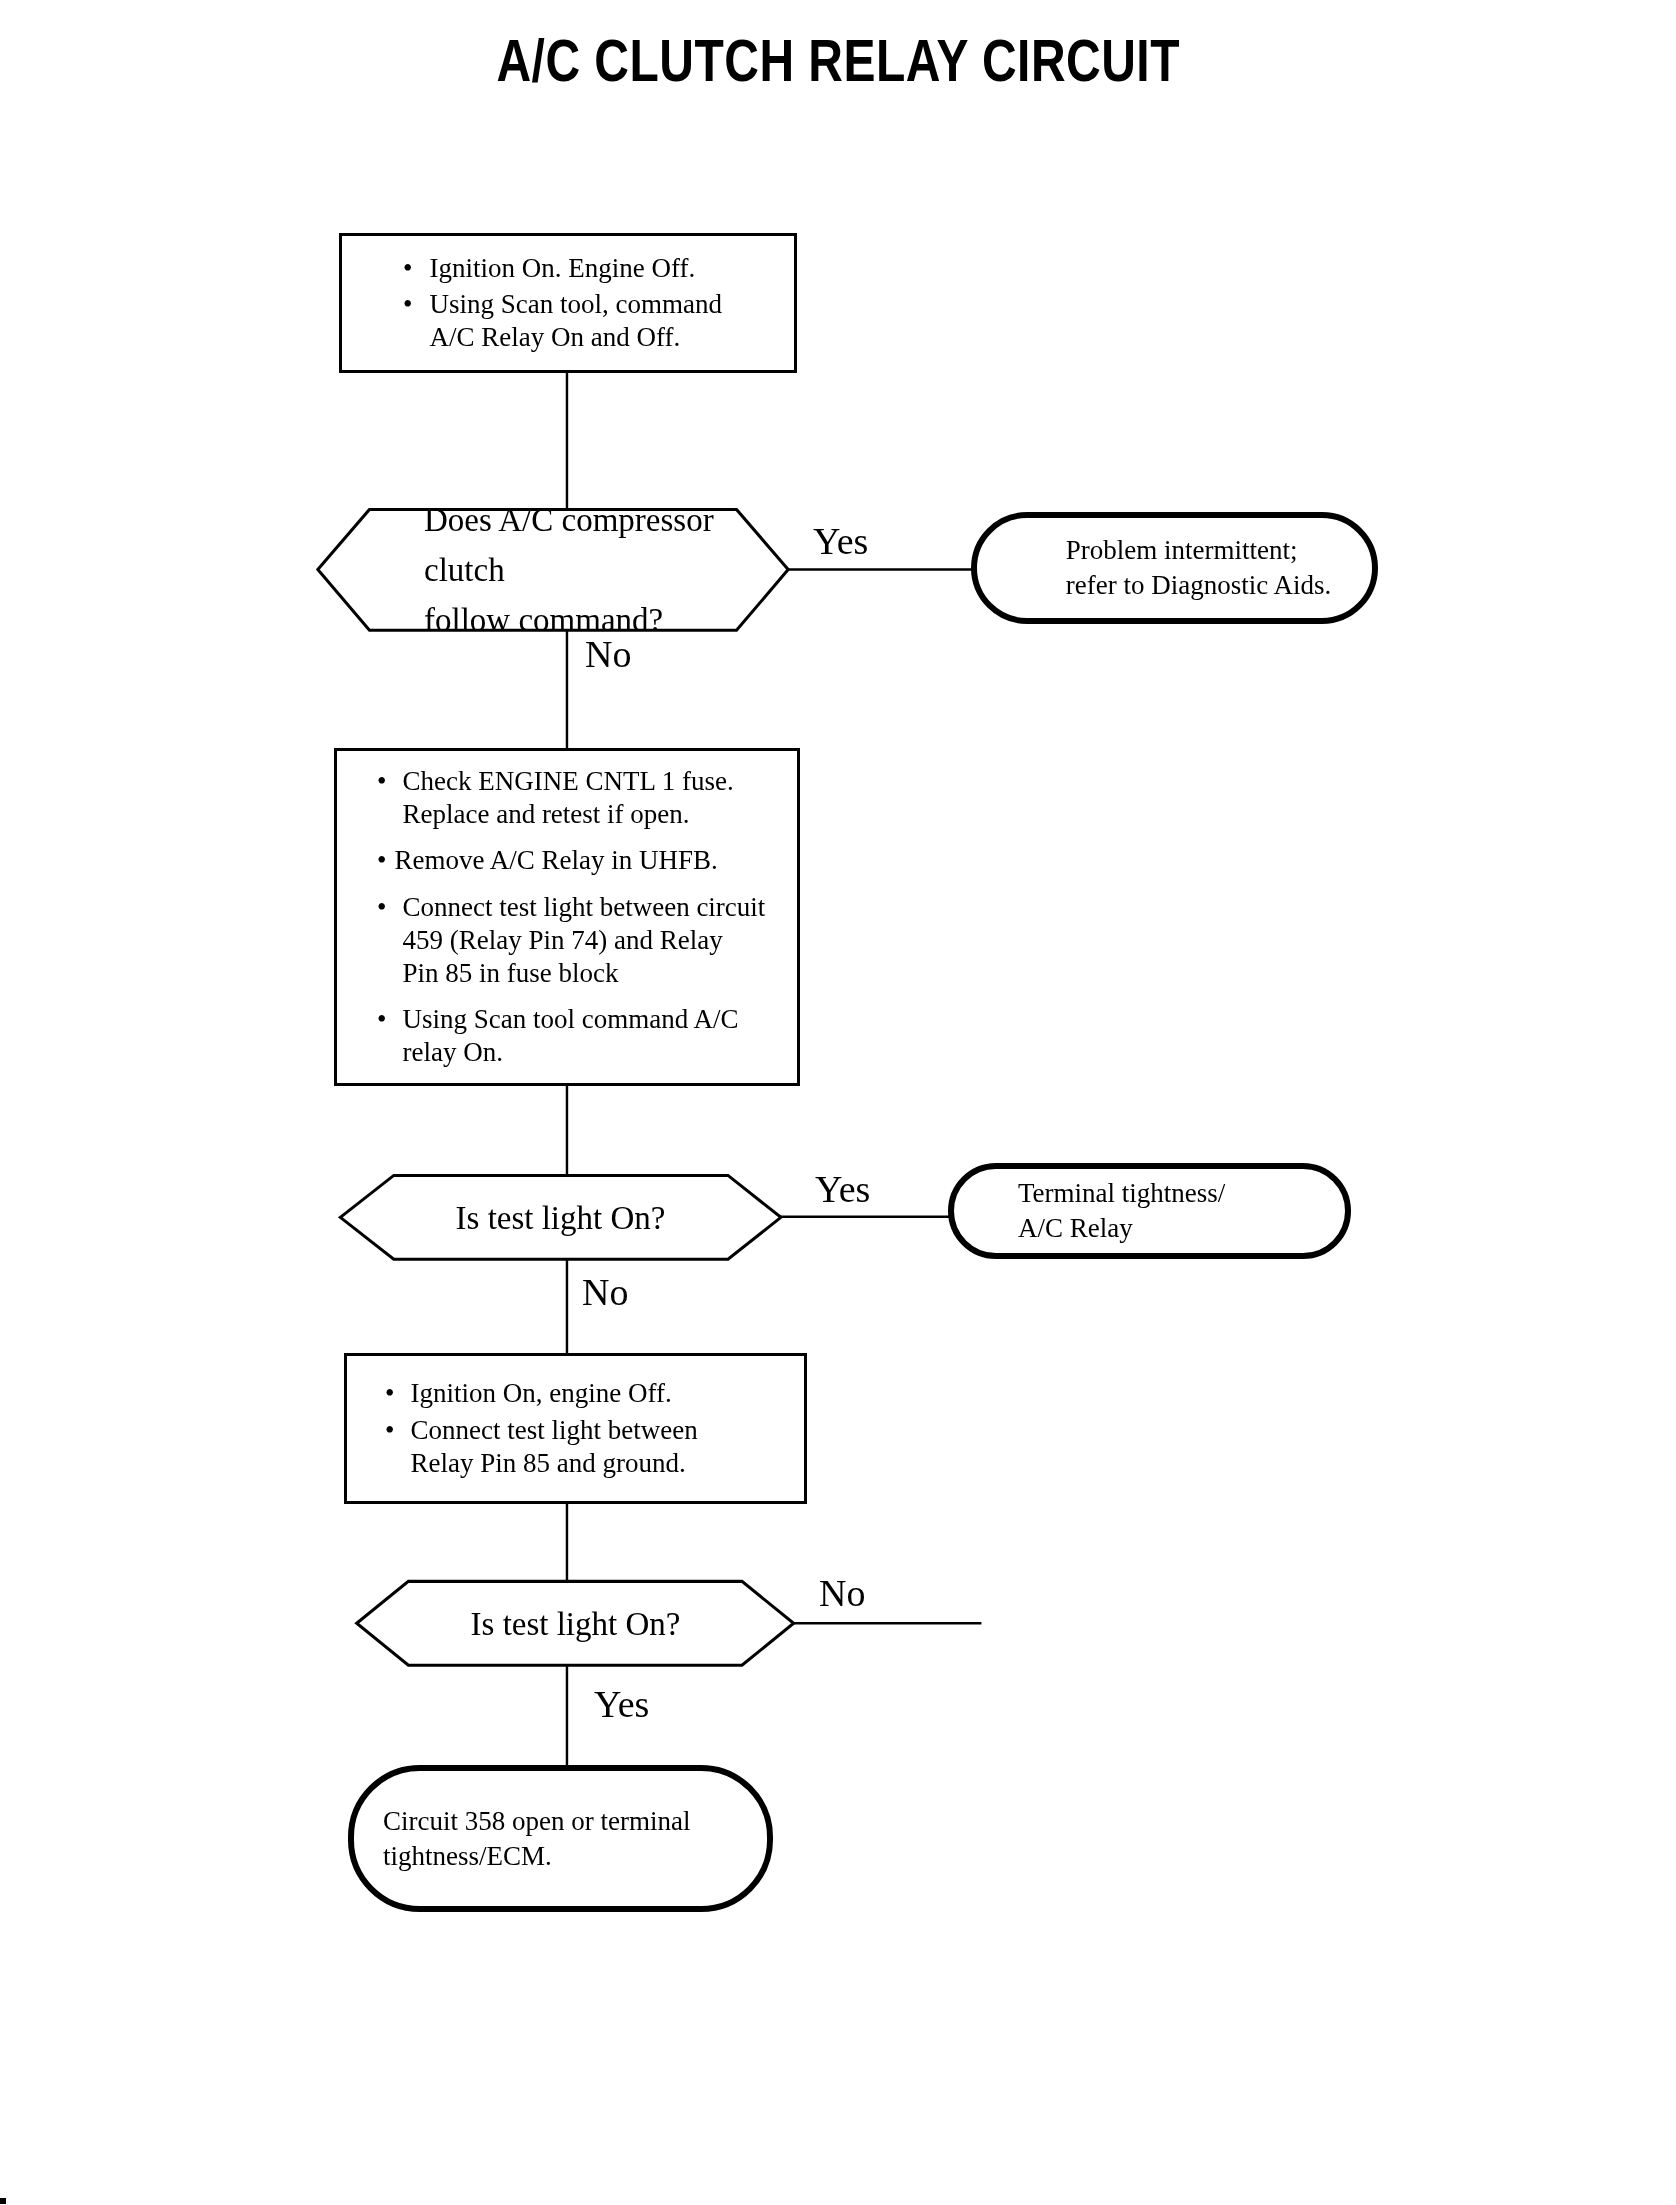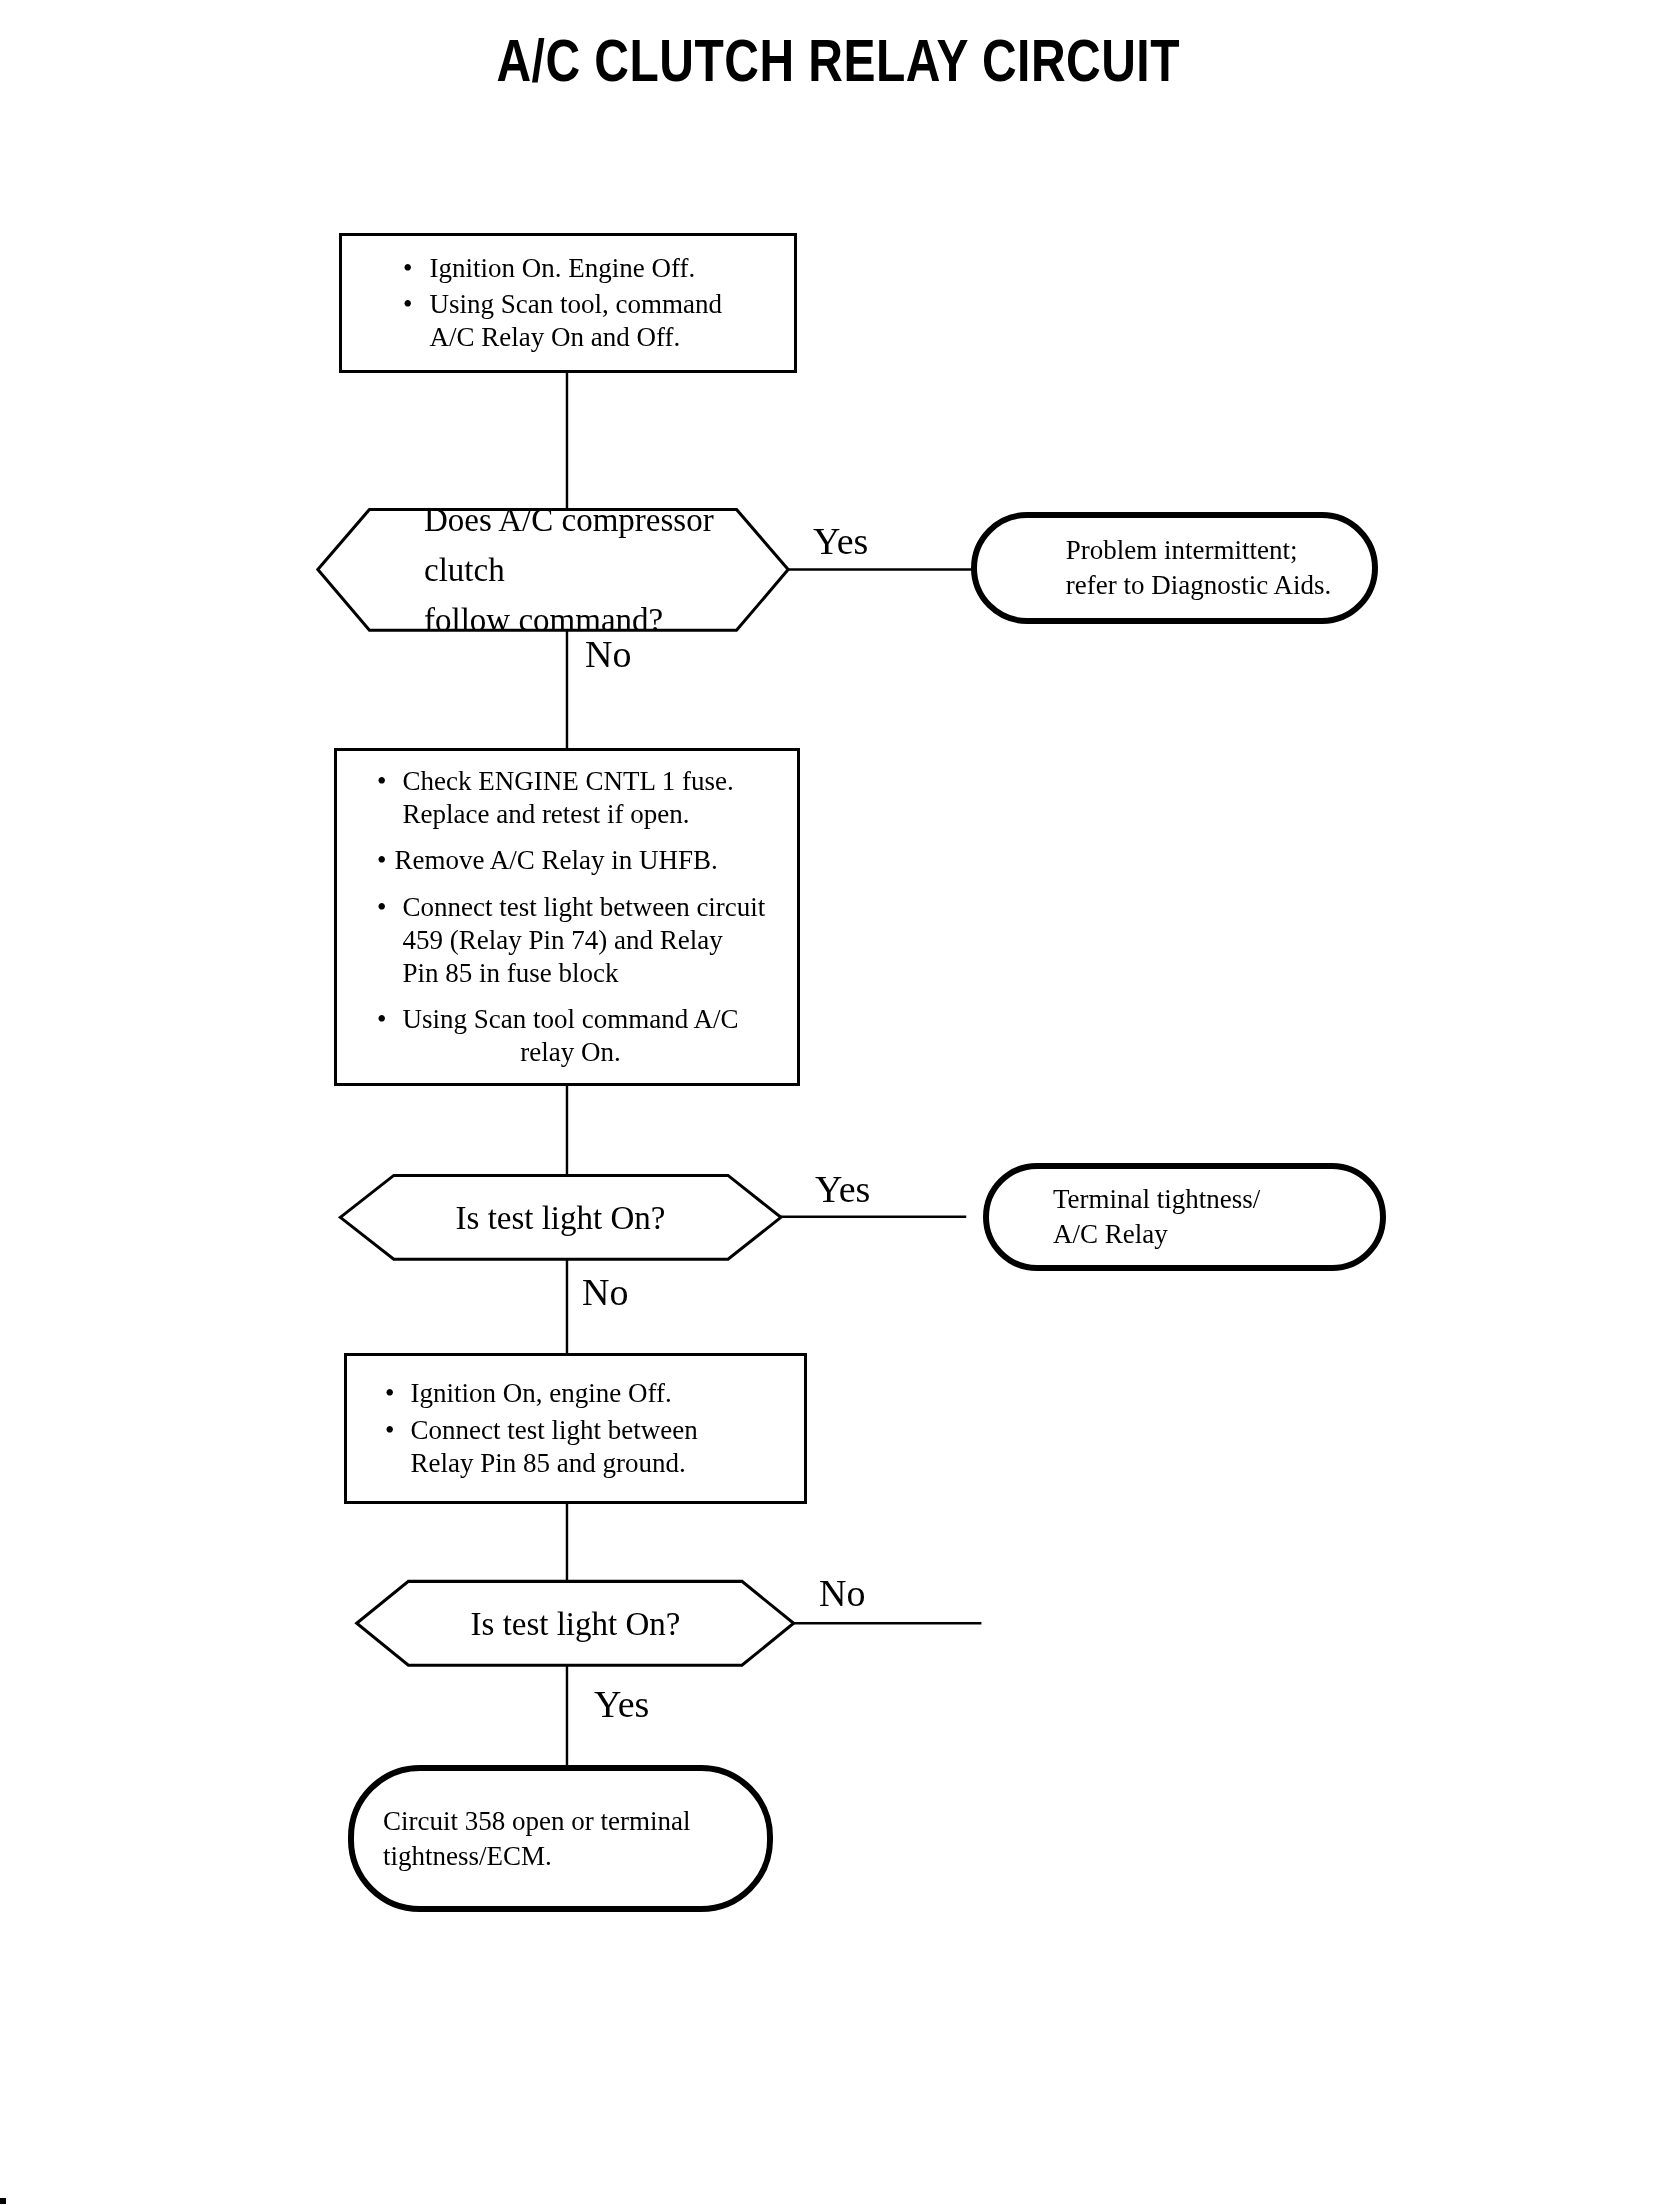--- a/index.html
+++ b/index.html
@@ -150,30 +150,30 @@
       <span class="btext" style="margin-left:8px;">Remove A/C Relay in UHFB.</span>
     </div>
     <div class="bullet-row">
       <span class="dot">•</span>
       <span class="btext" style="margin-left:16px;">Connect test light between circuit
 459 (Relay Pin 74) and Relay
 Pin 85 in fuse block</span>
     </div>
     <div class="bullet-row">
       <span class="dot">•</span>
-      <span class="btext" style="margin-left:16px;text-align:center;">Using Scan tool command A/C
+      <span class="btext" style="margin-left:16px;">Using Scan tool command A/C
 relay On.</span>
     </div>
   </div>
 
   <div class="hex-text centered" style="left:340px; top:1176px; width:441px; height:84px;">Is test light On?</div>
   <div class="edge-label" style="left:815px; top:1172px;">Yes</div>
   <div class="edge-label" style="left:582px; top:1275px;">No</div>
 
-  <div class="stadium" style="left:983px; top:1163px; width:403px; height:108px; border-radius:54px; padding-left:64px;">
+  <div class="stadium" style="left:948px; top:1163px; width:403px; height:96px; border-radius:54px; padding-left:64px;">
     <span>Terminal tightness/
 A/C Relay</span>
   </div>
 
   <div class="pbox" style="left:344px; top:1353px; width:463px; height:151px; padding-left:38px; padding-right:14.6px; gap:3.6px;">
     <div class="bullet-row">
       <span class="dot">•</span>
       <span class="btext" style="margin-left:16px;">Ignition On, engine Off.</span>
     </div>
     <div class="bullet-row">

